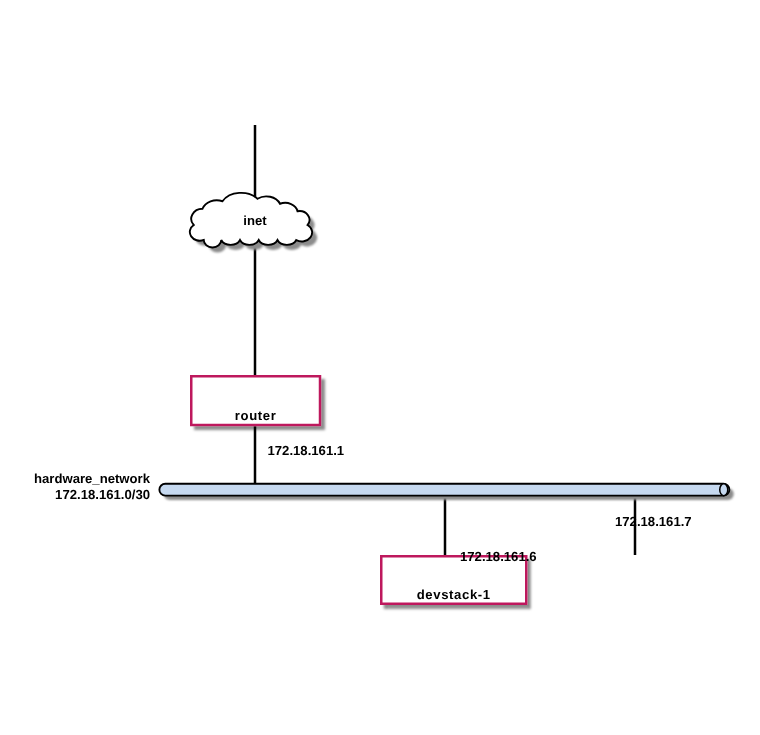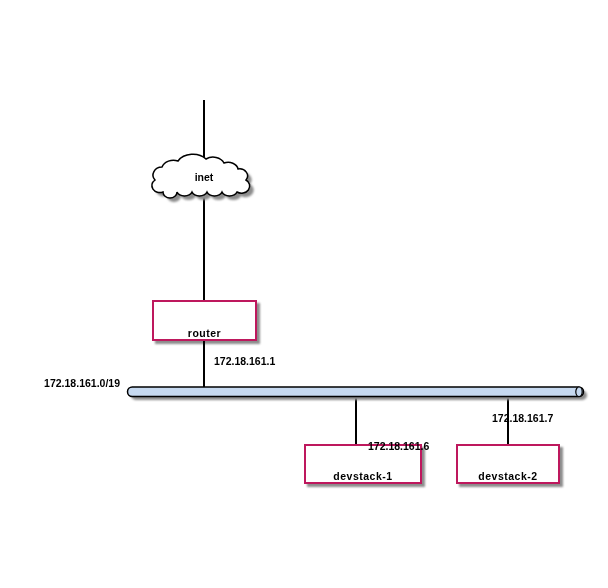--- a/index.html
+++ b/index.html
@@ -98,26 +98,24 @@
   <div class="vline" style="left:355px; top:392px; height:52px;"></div>
   <div class="vline" style="left:507px; top:392px; height:52px;"></div>
 
   <svg class="shape-svg" style="left:125px; top:385px;" width="468" height="20" viewBox="0 0 468 20">
     <rect x="6" y="5.5" width="456" height="9.5" rx="4.75" fill="#8c8c8c" filter="url(#softblur)"></rect>
     <rect x="2.5" y="2" width="456" height="9.5" rx="4.75" fill="#c6d9f0" stroke="#000000" stroke-width="1.5"></rect>
     <ellipse cx="454" cy="6.75" rx="3.2" ry="4.75" fill="#c6d9f0" stroke="#000000" stroke-width="1.2"></ellipse>
   </svg>
 
   <div class="net-label" style="left:8px; top:377px; width:112px;">
-    <div>172.18.161.0/19</div>
+    <div>hardware_network</div>
+    <div>172.18.161.0/30</div>
   </div>
 
   <div class="ip-label" style="left:368px; top:412px;margin-top:28px;">172.18.161.6</div>
   <div class="ip-label" style="left:492px; top:412px;">172.18.161.7</div>
 
   <div class="node-box" style="left:304px; top:444px; width:118px; height:40px;">
     <span class="node-label">devstack-1</span>
   </div>
-  <div class="node-box" style="left:456px; top:444px; width:104px; height:40px;">
-    <span class="node-label">devstack-2</span>
-  </div>
 
 </div>
 
 </body></html>

